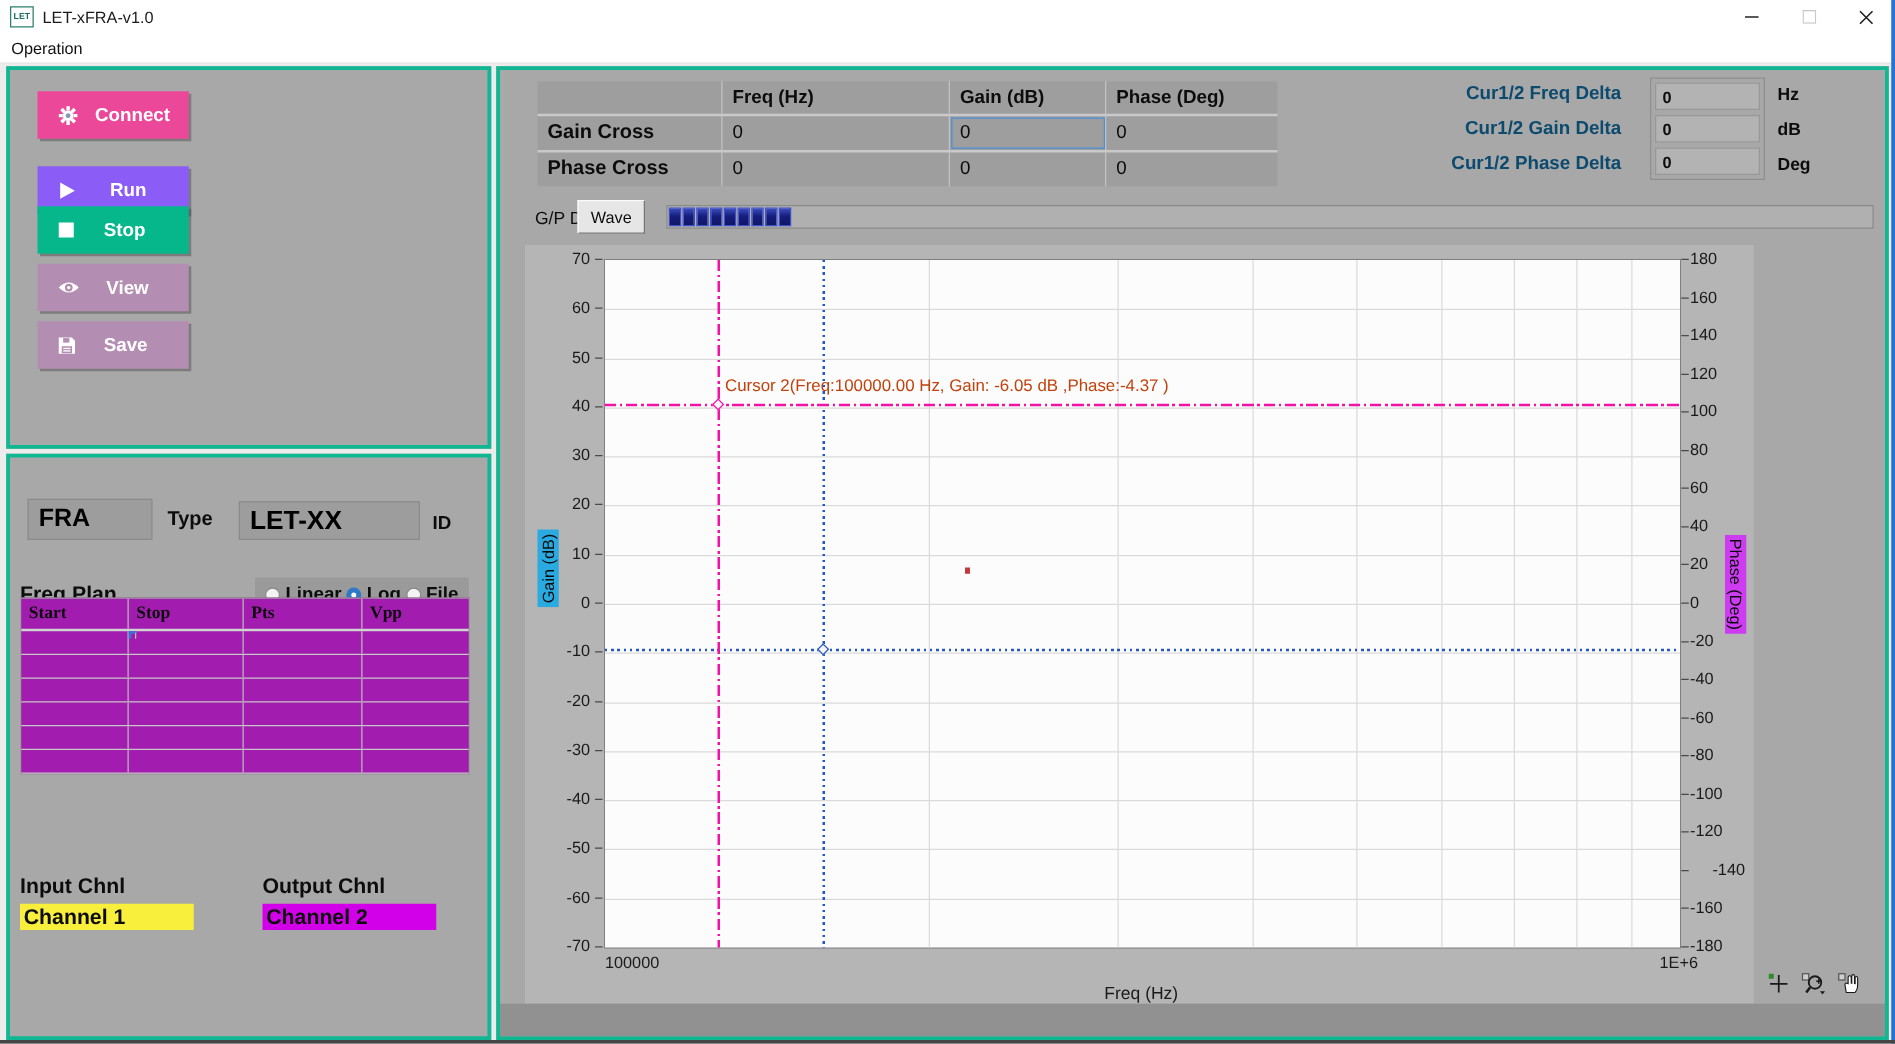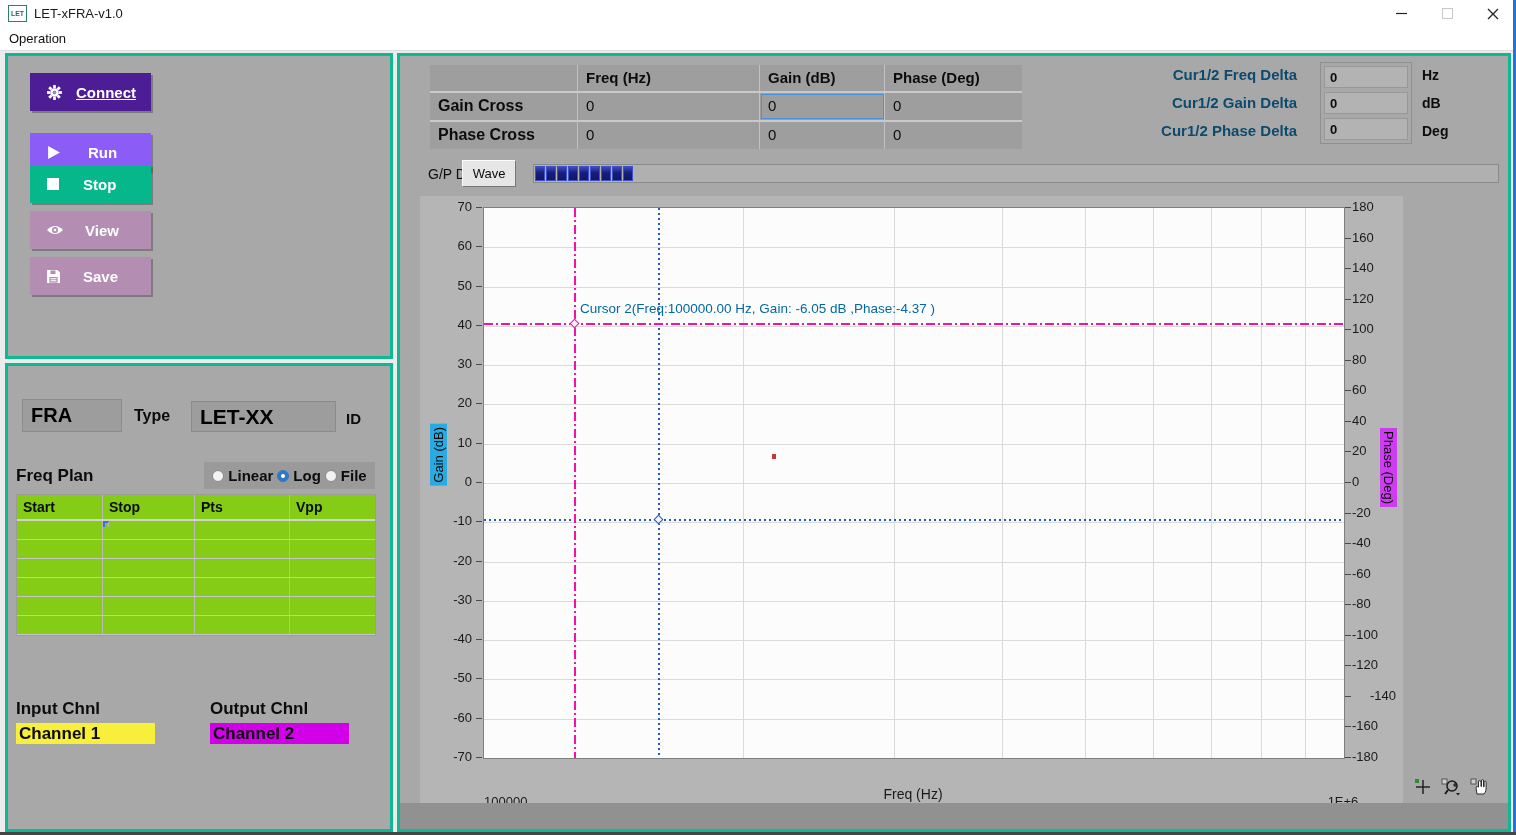--- a/index.html
+++ b/index.html
@@ -25,42 +25,42 @@
   .panel{position:absolute;border:3px solid #0fb793;background:#a8a8a8;box-sizing:border-box;}
   #panel-actions{left:5px;top:53px;width:388px;height:306px;}
   #panel-setup{left:5px;top:363px;width:388px;height:469px;}
   #panel-display{left:397px;top:53px;width:1114px;height:779px;}
 
   
   .act-btn{position:absolute;left:22px;width:121px;height:38px;display:flex;align-items:center;
     padding-left:16px;box-sizing:border-box;gap:13px;color:#fff;font-weight:bold;font-size:15px;
     box-shadow:2px 2px 0 rgba(70,70,70,.45);cursor:default;}
   .act-btn svg{flex:0 0 auto;}
-  .btn-connect{top:17px;background:#4c1d95;text-decoration:underline;}
+  .btn-connect{top:17px;background:#ec4899;}
   .btn-run{top:77px;background:#8b5cf6;}
   .btn-stop{top:109px;background:#06b78c;}
   .btn-view{top:155px;background:#b48db3;}
   .btn-save{top:201px;background:#b48db3;}
 
   
   .val-box{position:absolute;background:#9d9d9d;border:1px solid #8b8b8b;box-sizing:border-box;
     display:flex;align-items:center;padding-left:8px;font-weight:bold;color:#000000;}
   #type-box{left:14px;top:33px;width:100px;height:33px;font-size:20px;}
   #id-box{left:183px;top:35px;width:145px;height:31px;font-size:21px;}
   .field-label{position:absolute;font-weight:bold;font-size:16px;color:#0c0c0c;}
   #type-label{left:126px;top:41px;}
   #id-label{left:338px;top:44px;font-size:15px;}
   #freqplan-title{left:8px;top:100px;font-size:17px;}
   .mode-group{position:absolute;left:196px;top:96px;width:171px;height:27px;background:#9a9a9a;
     display:flex;align-items:center;justify-content:center;gap:4px;}
   .mode-opt{display:flex;align-items:center;gap:4px;font-weight:bold;font-size:15px;color:#0c0c0c;}
   .radio{width:12px;height:12px;border-radius:50%;background:#f3f3f3;border:1px solid #8a8a8a;box-sizing:border-box;}
   .radio.sel{background:#2e79c7;border-color:#2e79c7;position:relative;}
   .radio.sel::after{content:"";position:absolute;left:3px;top:3px;width:4px;height:4px;border-radius:50%;background:#fff;}
-  .plan-table{position:absolute;left:8px;top:128px;width:358px;background:#84cc16;border:1px solid #9c9c9c;}
+  .plan-table{position:absolute;left:8px;top:112px;width:358px;background:#a21caf;border:1px solid #9c9c9c;font-family:Liberation Serif, serif;}
   .plan-head{display:flex;height:24px;border-bottom:2px solid #d2d2d2;}
   .plan-head div{font-weight:bold;font-size:14px;color:#0c0c0c;padding:4px 0 0 6px;box-sizing:border-box;border-right:1px solid #b9b9b9;}
   .plan-row{display:flex;height:18px;border-bottom:1px solid #c6c6c6;}
   .plan-row div{box-sizing:border-box;border-right:1px solid #b9b9b9;position:relative;}
   .cw0{width:86px;}.cw1{width:92px;}.cw2{width:95px;}.cw3{width:85px;border-right:none!important;}
   .cell-sel-corner{position:absolute;left:0;top:0;width:6px;height:6px;border-left:2px solid #3a6fd8;border-top:2px solid #3a6fd8;}
   #input-chnl-label{left:8px;top:333px;font-size:17px;}
   #output-chnl-label{left:202px;top:333px;font-size:17px;}
   .chnl-box{position:absolute;top:357px;width:139px;height:21px;display:flex;align-items:center;
     padding-left:3px;box-sizing:border-box;font-weight:bold;font-size:17px;color:#0c0c0c;}
@@ -97,21 +97,21 @@
   .prog-seg{width:10px;height:15px;margin-right:1px;background:linear-gradient(180deg,#3b4cc0 0%,#161e7e 45%,#101667 100%);
     border:1px solid #3f51c9;box-sizing:border-box;}
 
   
   .graph-box{position:absolute;left:20px;top:140px;width:983px;height:607px;background:#b5b5b5;}
   #plot{position:absolute;left:63px;top:11px;width:860px;height:550px;background:#fcfcfc;border:1px solid #7f7f7f;}
   .hgrid{position:absolute;left:0;width:100%;height:1px;background:#dadada;}
   .vgrid{position:absolute;top:0;height:100%;width:1px;background:#dadada;}
   .ytick-label{position:absolute;width:44px;text-align:right;font-size:13px;color:#1a1a1a;height:15px;}
   .ytick-mark{position:absolute;width:6px;height:1px;background:#4a4a4a;}
-  .xtick-label{position:absolute;font-size:13px;color:#1a1a1a;margin-top:32px;}
+  .xtick-label{position:absolute;font-size:13px;color:#1a1a1a;}
   .axis-label-x{position:absolute;left:63px;top:590px;width:860px;text-align:center;font-size:14px;color:#1a1a1a;}
   .vlabel{position:absolute;font-size:13px;color:#0c0c0c;padding:3px 1px;writing-mode:vertical-rl;}
   #gain-axis-label{left:10px;top:228px;transform:rotate(180deg);}
   #phase-axis-label{left:960px;top:232px;}
   .cursor-vline{position:absolute;top:0;height:100%;width:2px;}
   .cursor-hline{position:absolute;left:0;width:100%;height:2px;}
   .cursor-label{position:absolute;font-size:13.5px;white-space:nowrap;}
   .cursor-marker{position:absolute;width:7px;height:7px;background:#f5f5f5;transform:rotate(45deg);box-sizing:border-box;}
   .data-dot{position:absolute;width:4px;height:5px;}
 
@@ -348,21 +348,21 @@
         <div class="vgrid" style="left: 669.21px;"></div>
         <div class="vgrid" style="left: 726.784px;"></div>
         <div class="vgrid" style="left: 776.657px;"></div>
         <div class="vgrid" style="left: 820.649px;"></div>
         <div class="cursor-vline" style="left: 174.076px; background-image: repeating-linear-gradient(rgb(35, 86, 199) 0px, rgb(35, 86, 199) 2px, transparent 2px, transparent 5px);"></div>
         <div class="cursor-hline" style="top: 310.929px; background-image: repeating-linear-gradient(90deg, rgb(35, 86, 199) 0px, rgb(35, 86, 199) 2px, transparent 2px, transparent 5px);"></div>
         <div class="cursor-marker" style="left: 171.076px; top: 307.929px; border: 1px solid rgb(35, 86, 199);"></div>
         <div class="cursor-vline" style="left: 90.0316px; background-image: repeating-linear-gradient(rgb(243, 17, 167) 0px, rgb(243, 17, 167) 9px, transparent 9px, transparent 12px, rgb(243, 17, 167) 12px, rgb(243, 17, 167) 14px, transparent 14px, transparent 17px);"></div>
         <div class="cursor-hline" style="top: 114.5px; background-image: repeating-linear-gradient(90deg, rgb(243, 17, 167) 0px, rgb(243, 17, 167) 9px, transparent 9px, transparent 12px, rgb(243, 17, 167) 12px, rgb(243, 17, 167) 14px, transparent 14px, transparent 17px);"></div>
         <div class="cursor-marker" style="left: 87.0316px; top: 111.5px; border: 1px solid rgb(243, 17, 167);"></div>
-        <div class="cursor-label" style="left: 96.0316px; top: 92.5px; color: #0369a1;">Cursor 2(Freq:100000.00 Hz, Gain: -6.05 dB ,Phase:-4.37 )</div>
+        <div class="cursor-label" style="left: 96.0316px; top: 92.5px; color: #c2410c;">Cursor 2(Freq:100000.00 Hz, Gain: -6.05 dB ,Phase:-4.37 )</div>
         <div class="data-dot" style="left: 287.63px; top: 245.929px; background: rgb(192, 58, 58);"></div>
       </div>
     <div class="vlabel" id="gain-axis-label" style="background: rgb(41, 171, 226);">Gain (dB)</div>
     <div class="vlabel" id="phase-axis-label" style="background: rgb(206, 60, 242);">Phase (Deg)</div>
     <div class="xtick-label" style="left:64px;top:566px">100000</div>
     <div class="xtick-label" style="left:898px;top:566px;width:50px;text-align:center">1E+6</div>
     <div class="axis-label-x">Freq (Hz)</div>
   <div class="ytick-label" style="left: 8px; top: 3px;">70</div>
       <div class="ytick-mark" style="left: 56px; top: 11px;"></div>
       <div class="ytick-label" style="left: 8px; top: 42.2857px;">60</div>

